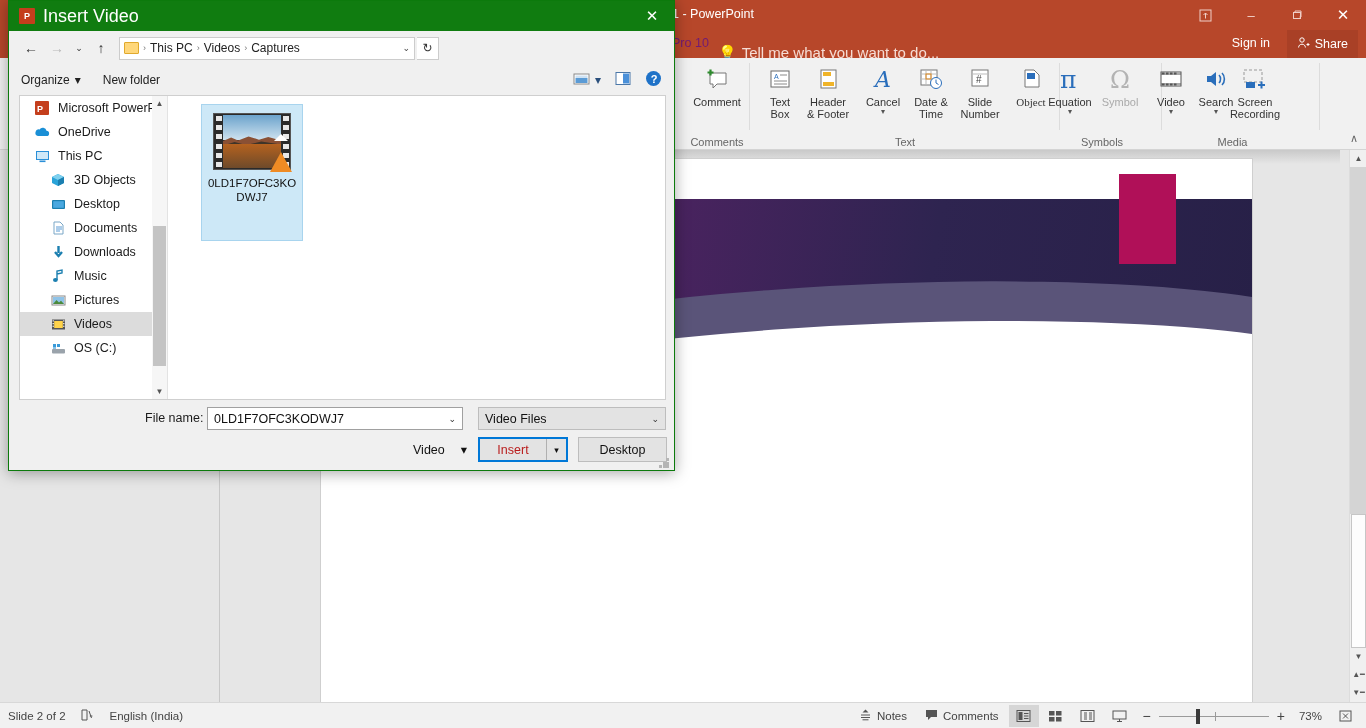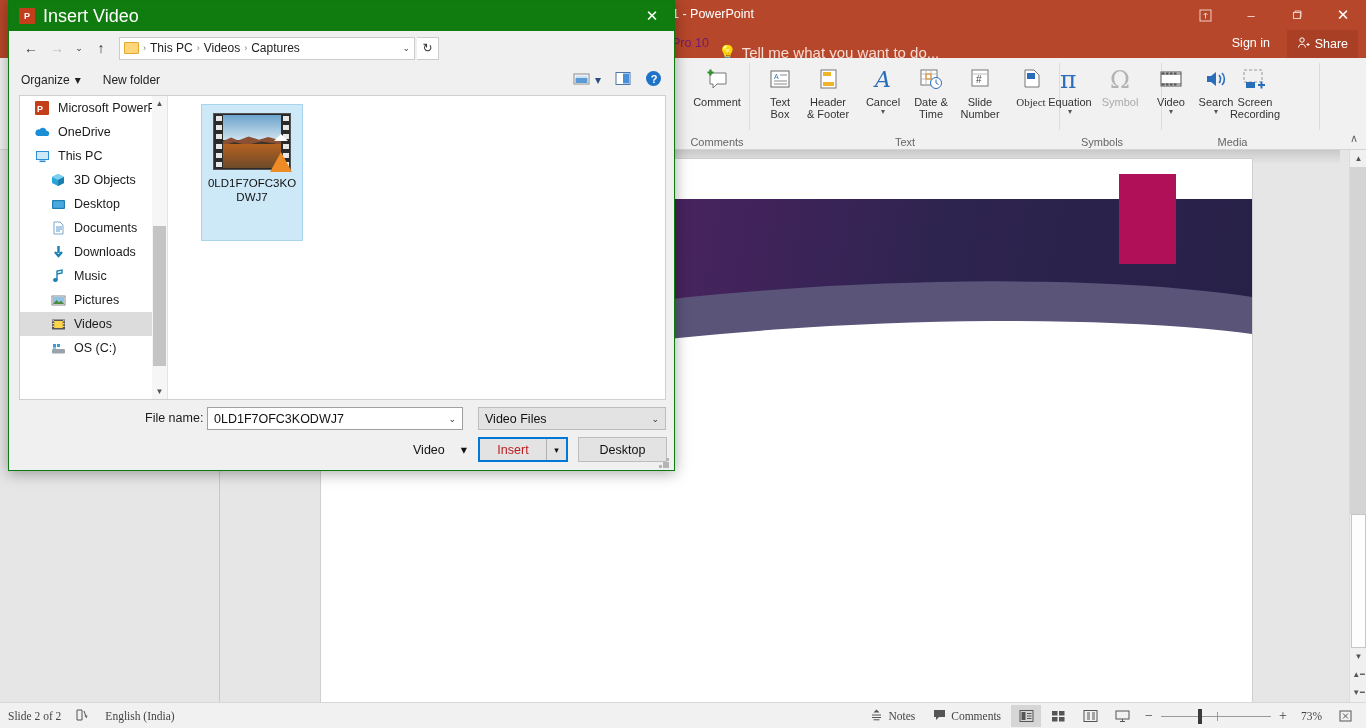--- a/index.html
+++ b/index.html
@@ -129,21 +129,21 @@
   .vs-thumb {
     position: absolute; left: 1px; width: 15px;
     background: #fdfdfd; border: 1px solid #c6c6c6;
   }
   .vs-track-top { position: absolute; left: 0; width: 17px; background: #d4d4d4; }
 
   
   .statusbar {
     position: absolute; left: 0; bottom: 0; width: 1366px; height: 26px;
     background: #f1f1f1; border-top: 1px solid #d8d8d8;
-    display: flex; align-items: center; font-family: Liberation Serif, serif;
+    display: flex; align-items: center;
   }
   .sb-left { display: flex; align-items: center; gap: 14px; padding-left: 8px; font-size: 11.5px; color: #444; }
   .sb-right { margin-left: auto; display: flex; align-items: center; gap: 2px; padding-right: 6px; font-size: 11.5px; color: #444; }
   .sb-item { display: flex; align-items: center; gap: 5px; padding: 0 8px; height: 24px; }
   .sb-viewbtn { width: 30px; height: 22px; display: flex; align-items: center; justify-content: center; }
   .sb-viewbtn.active { background: #d6d6d6; }
   .zoom-slider { position: relative; width: 110px; height: 22px; display: flex; align-items: center; }
   .zs-line { position: absolute; left: 0; right: 0; top: 11px; height: 1px; background: #9a9a9a; }
   .zs-mid { position: absolute; left: 56px; top: 7px; width: 1px; height: 9px; background: #9a9a9a; }
   .zs-handle { position: absolute; left: 37px; top: 4px; width: 4px; height: 15px; background: #3a3a3a; }

